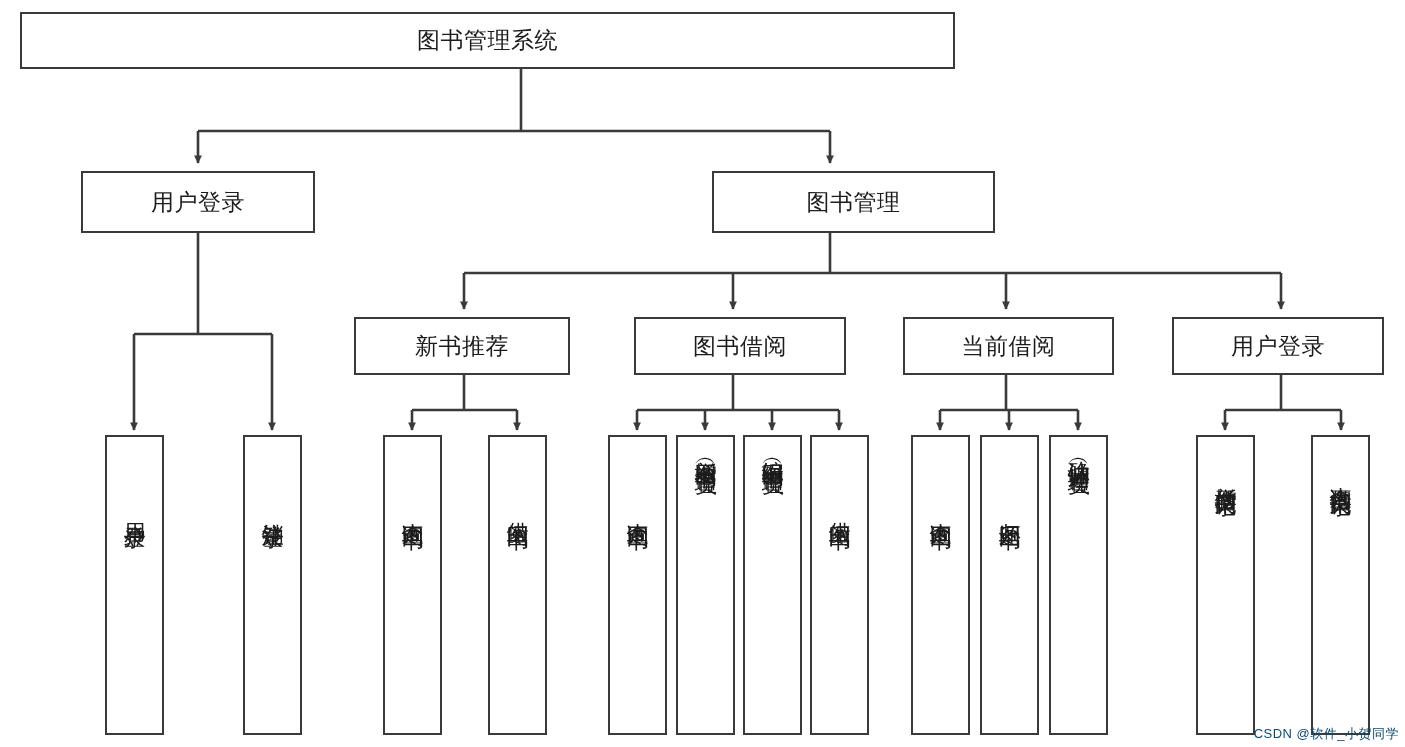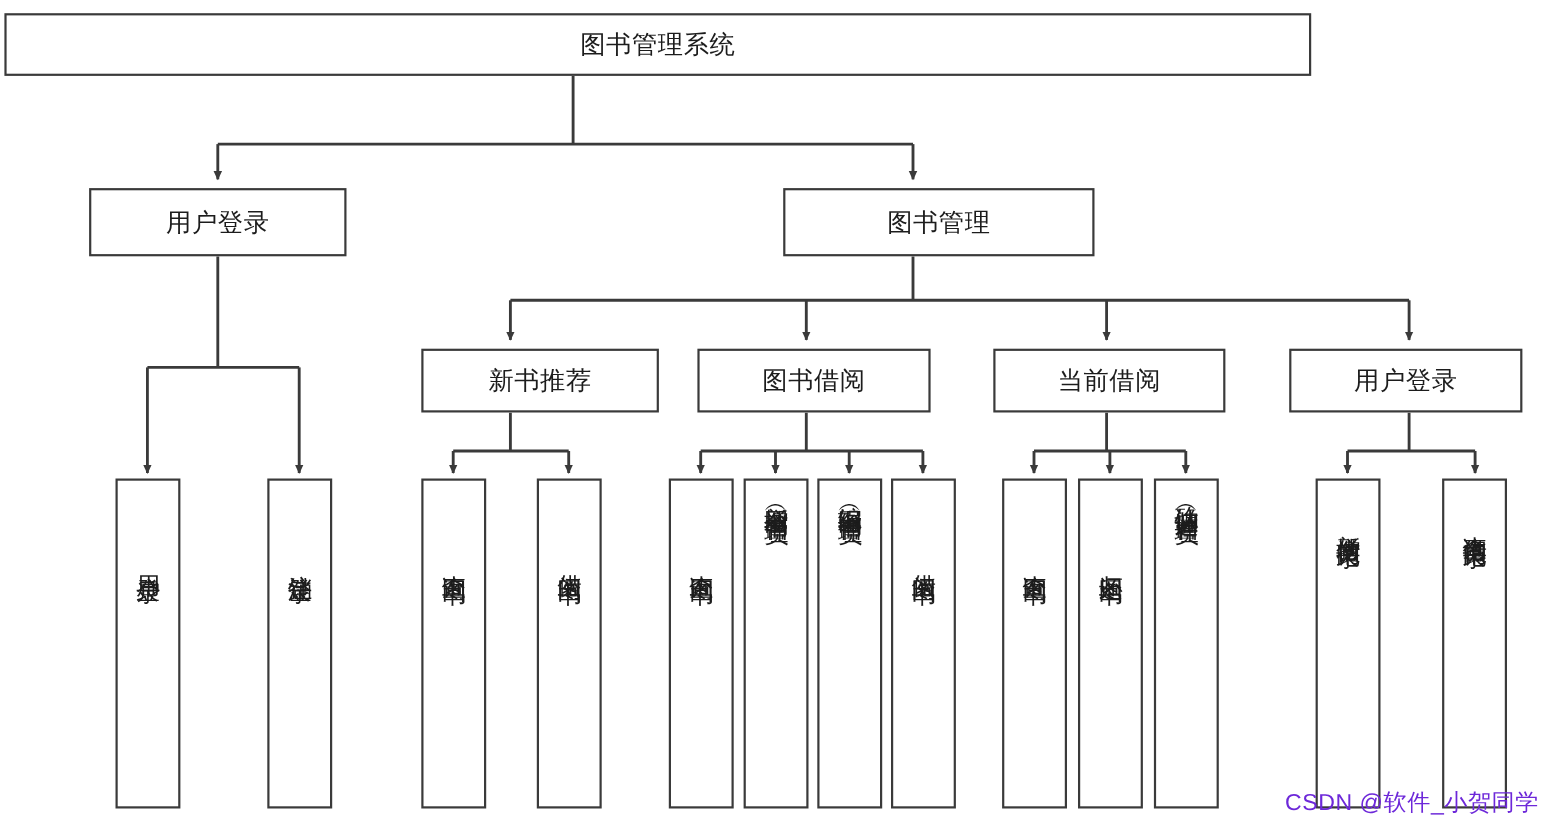--- a/index.html
+++ b/index.html
@@ -48,22 +48,22 @@
     text-orientation: upright;
     font-size: 22px;
     line-height: 1.12;
     letter-spacing: 2px;
     white-space: nowrap;
   }
   .watermark {
     position: absolute;
     right: 6px;
     bottom: 4px;
-    font-size: 21px;
-    color: #6d28d9;
+    font-size: 13px;
+    color: #0c4a6e;
     letter-spacing: 0.5px;
     user-select: none;
   }
 </style>
 </head>
 <body>
 
 <div id="diagram-root">
 
   <svg class="wires" viewBox="0 0 1405 747">
@@ -109,33 +109,33 @@
       <path d="M1009,410 L1009,430" marker-end="url(#arrowhead)"></path>
       <path d="M1078,410 L1078,430" marker-end="url(#arrowhead)"></path>
 
       <path d="M1281,375 L1281,410"></path>
       <path d="M1225,410 L1341,410"></path>
       <path d="M1225,410 L1225,430" marker-end="url(#arrowhead)"></path>
       <path d="M1341,410 L1341,430" marker-end="url(#arrowhead)"></path>
     </g>
   </svg>
 
-  <div class="node horiz" style="left:4px; top:12px; width:1188px; height:57px;">
+  <div class="node horiz" style="left:20px; top:12px; width:935px; height:57px;">
     <span>图书管理系统</span>
   </div>
 
   <div class="node horiz" style="left:81px; top:171px; width:234px; height:62px;">
     <span>用户登录</span>
   </div>
 
   <div class="node horiz" style="left:712px; top:171px; width:283px; height:62px;">
     <span>图书管理</span>
   </div>
 
-  <div class="node horiz" style="left:383px; top:317px; width:216px; height:58px;">
+  <div class="node horiz" style="left:354px; top:317px; width:216px; height:58px;">
     <span>新书推荐</span>
   </div>
 
   <div class="node horiz" style="left:634px; top:317px; width:212px; height:58px;">
     <span>图书借阅</span>
   </div>
 
   <div class="node horiz" style="left:903px; top:317px; width:211px; height:58px;">
     <span>当前借阅</span>
   </div>

